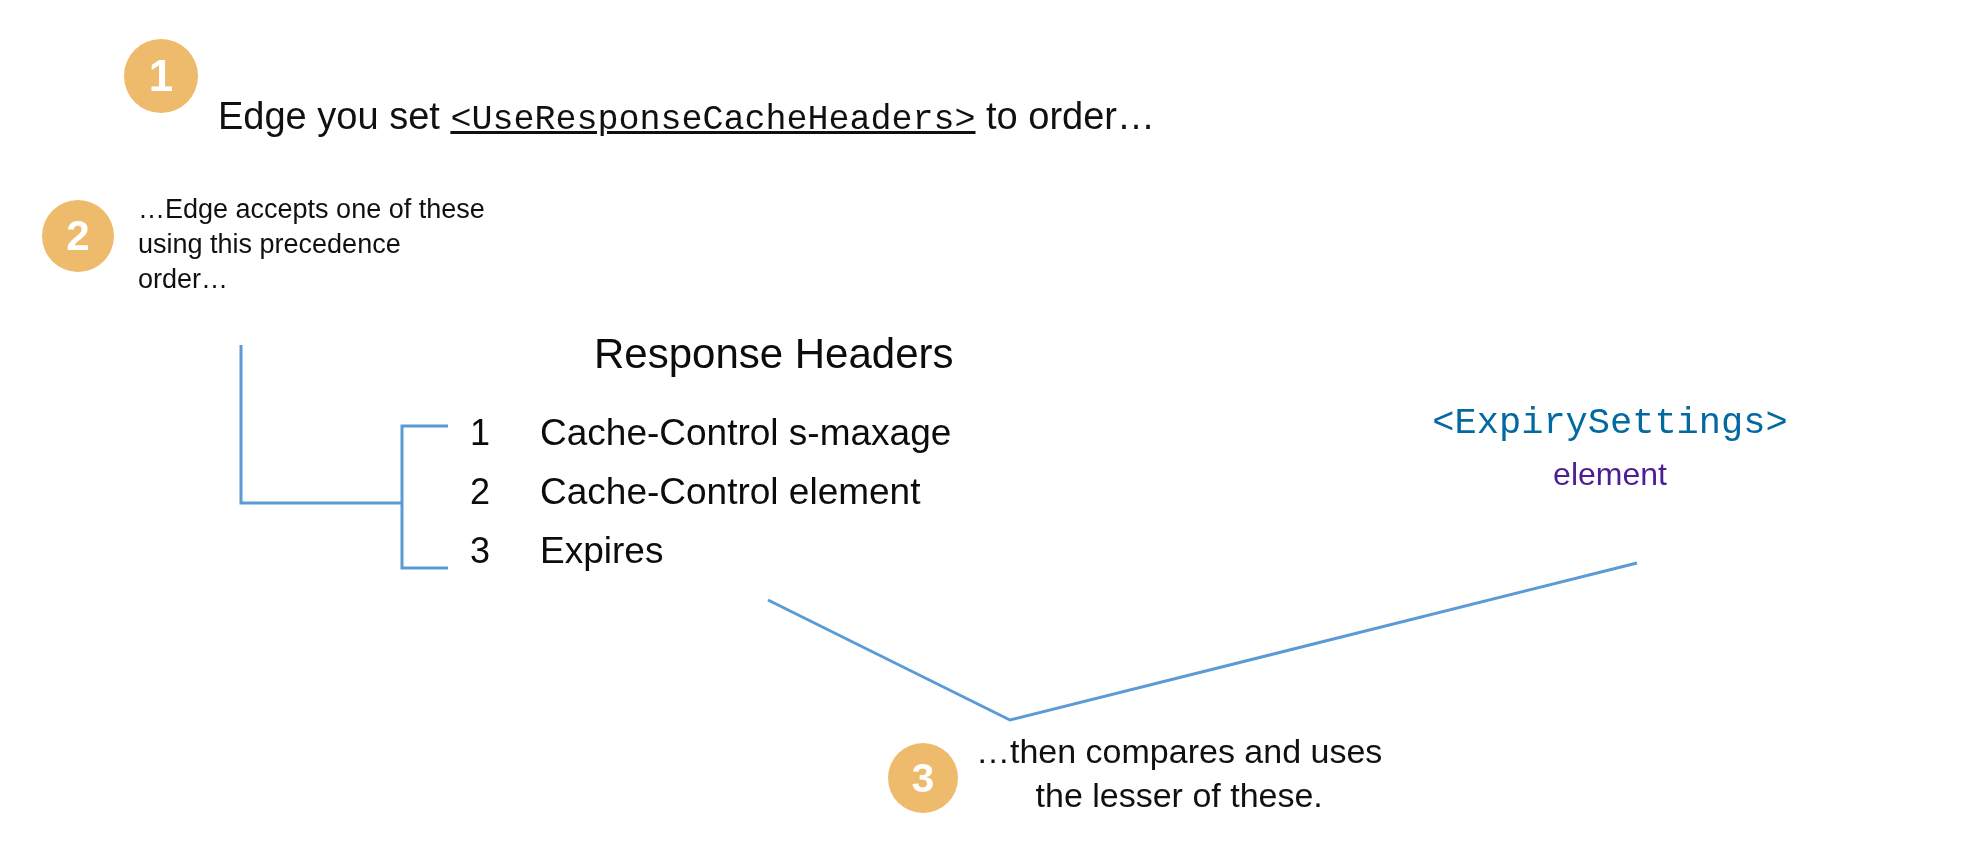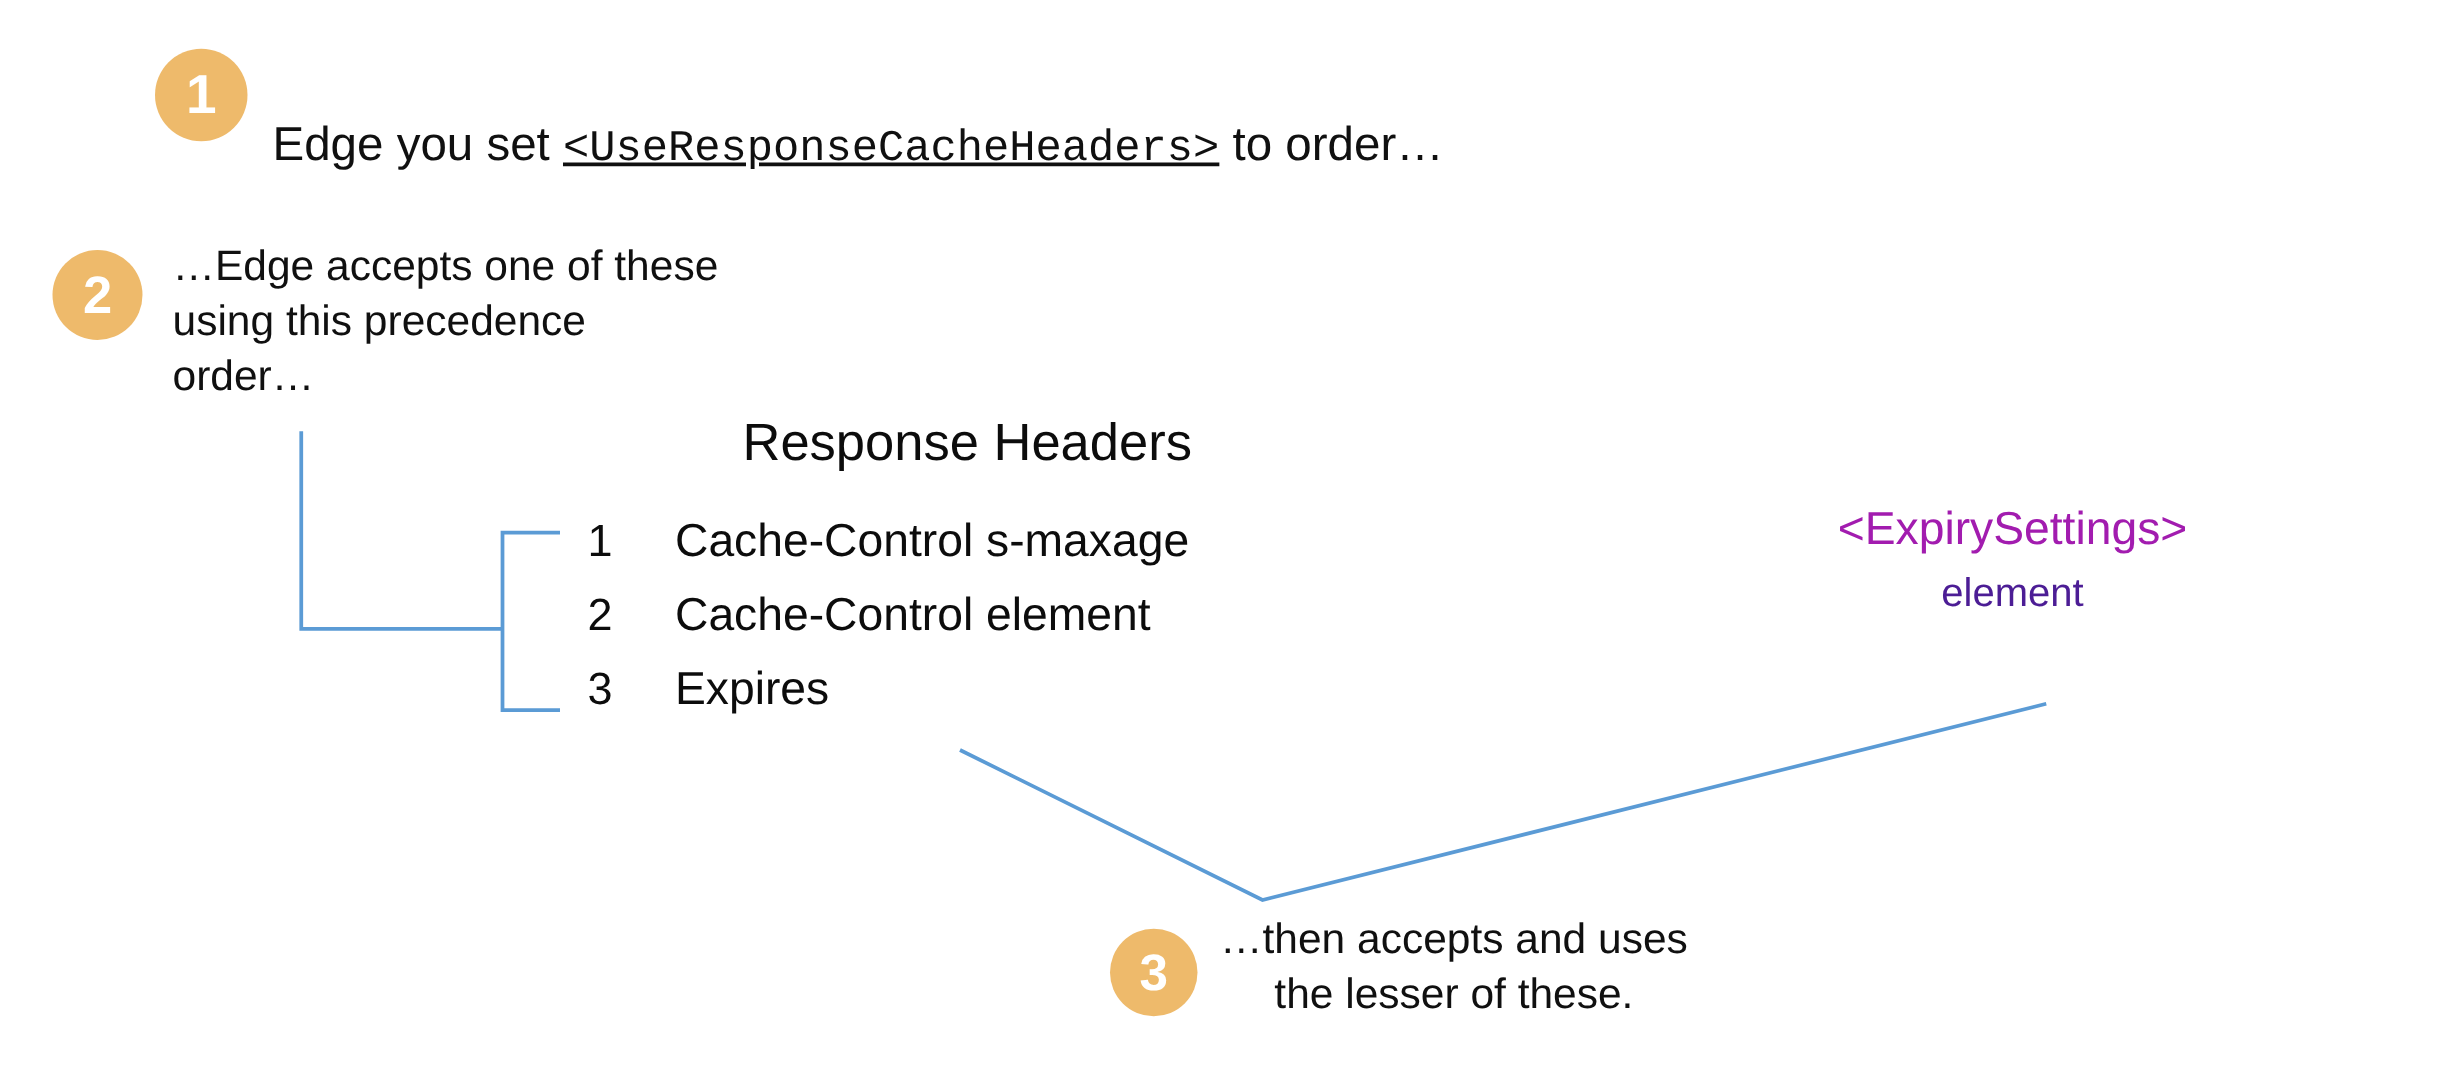--- a/index.html
+++ b/index.html
@@ -70,21 +70,21 @@
     font-size: 38px;
     line-height: 1.22;
   }
   #callout-1 .mono {
     font-family: "Liberation Mono", monospace;
     font-size: 35px;
     text-decoration: underline;
   }
   #callout-2 {
     left: 138px; top: 192px;
-    font-size: 34px;
+    font-size: 27px;
     line-height: 1.29;
   }
   #callout-3 {
     left: 976px; top: 730px;
     font-size: 34px;
     line-height: 1.29;
     text-align: center;
   }
 
   
@@ -129,23 +129,23 @@
 
   
   #policy-element-block {
     position: absolute;
     left: 1400px;
     top: 402px;
     width: 420px;
     text-align: center;
   }
   #policy-element-name {
-    font-family: Liberation Sans, sans-serif;
+    font-family: Liberation Mono, monospace;
     font-size: 37px;
-    color: #a21caf;
+    color: #0369a1;
     white-space: nowrap;
   }
   #policy-element-kind {
     margin-top: 12px;
     font-family: "Liberation Sans", sans-serif;
     font-size: 32px;
     color: #4c1d95;
   }
 </style>
 </head>
@@ -189,16 +189,16 @@
     </li>
   </ul>
 
 
   <div id="policy-element-block">
     <div id="policy-element-name">&lt;ExpirySettings&gt;</div>
     <div id="policy-element-kind">element</div>
   </div>
 
   <div class="badge" id="badge-3">3</div>
-  <div class="callout" id="callout-3">…then accepts and uses
+  <div class="callout" id="callout-3">…then compares and uses
 the lesser of these.</div>
 
 </div>
 
 </body></html>

